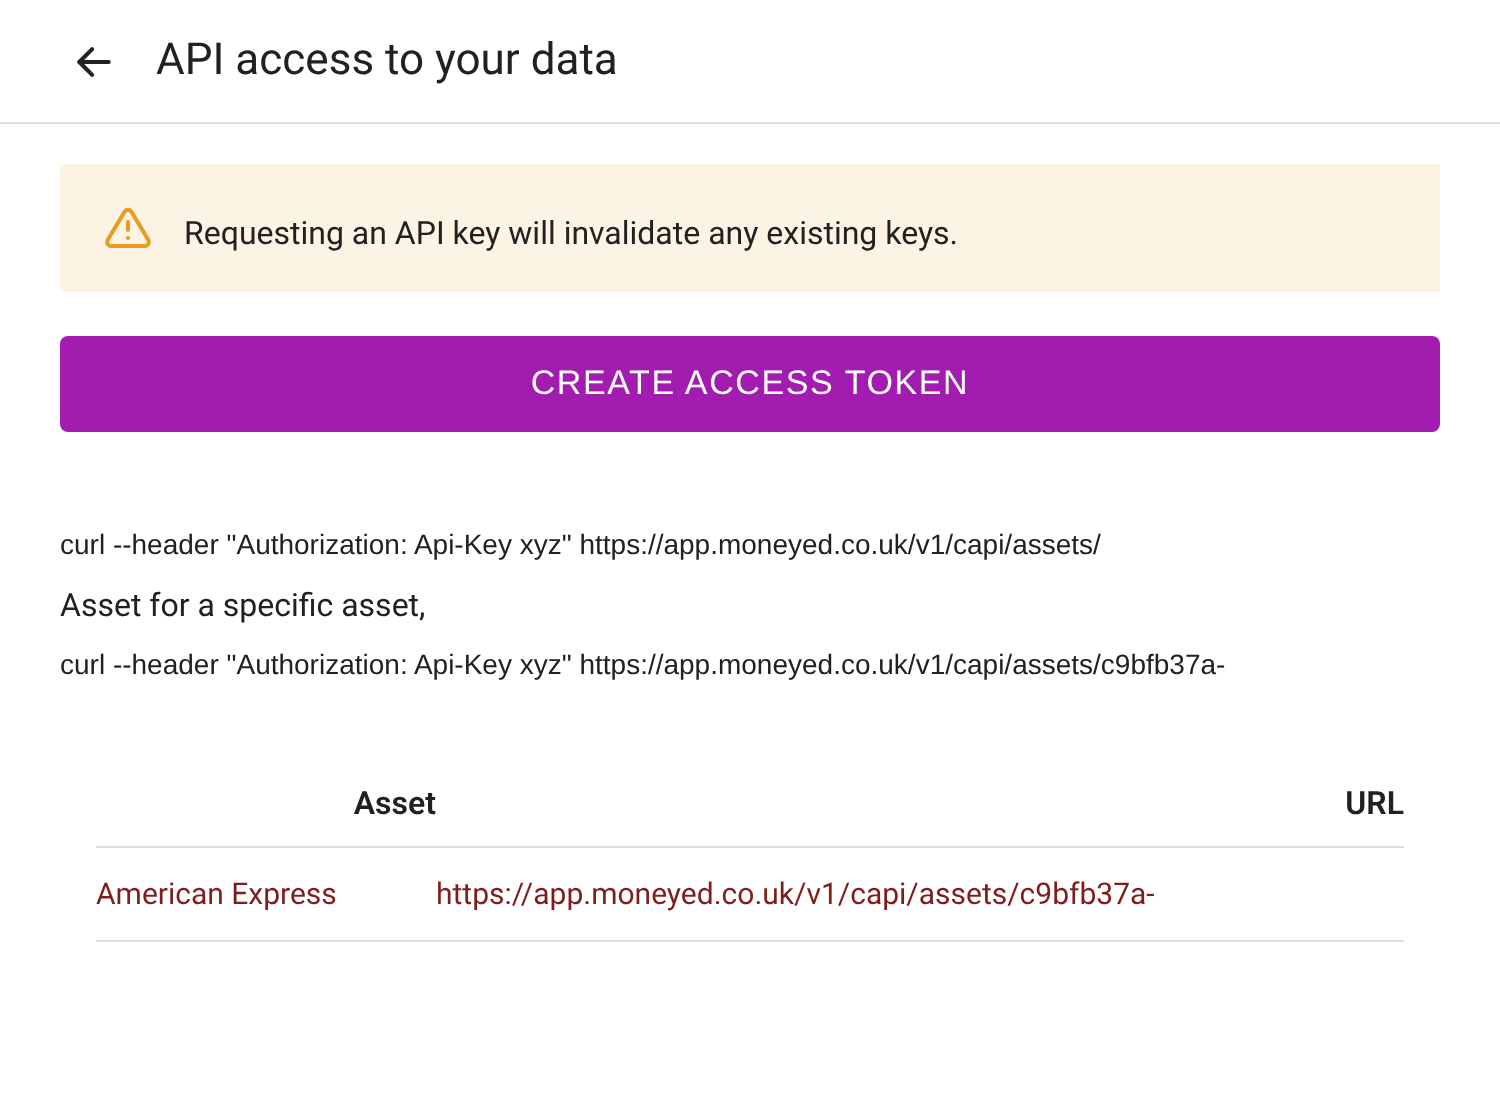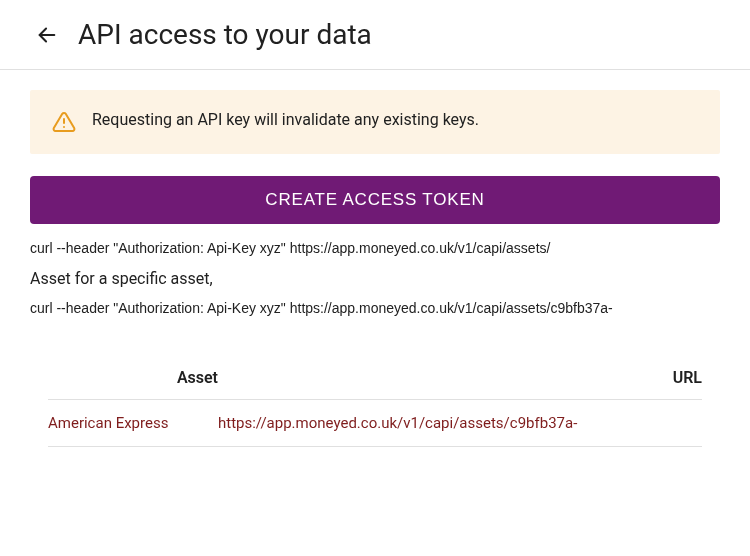--- a/index.html
+++ b/index.html
@@ -21,55 +21,55 @@
       padding: 18px 20px 18px 36px;
       border-bottom: 1px solid #e0e0e0;
     }
     .back-arrow {
       margin-right: 20px;
       display: inline-flex;
       align-items: center;
       cursor: pointer;
     }
     .page-title {
-      font-size: 28px;
+      font-size: 22px;
       font-weight: 400;
       color: #212121;
     }
     .content {
       padding: 20px 30px 0 30px;
     }
     .alert {
       background: #fdf3e4;
       display: flex;
-      align-items: flex-start;
+      align-items: flex-end;
       padding: 20px 22px;
       border-radius: 2px;
       margin-bottom: 22px;
     }
     .alert-icon {
       margin-right: 16px;
       display: inline-flex;
     }
     .alert-text {
       font-size: 16px;
       color: #212121;
     }
     .create-btn {
       width: 100%;
-      background: #701a75;
+      background: #a21caf;
       color: #ffffff;
       border: none;
       padding: 14px 0;
       font-size: 17px;
       font-weight: 500;
       letter-spacing: 0.8px;
       border-radius: 4px;
       cursor: pointer;
-      margin-bottom: 8px;
+      margin-bottom: 40px;
     }
     .instructions {
       font-size: 16px;
       line-height: 1.6;
       color: #212121;
       margin-bottom: 8px;
     }
     .code {
       font-family: "Courier New", Courier, monospace;
       font-size: 16px;

